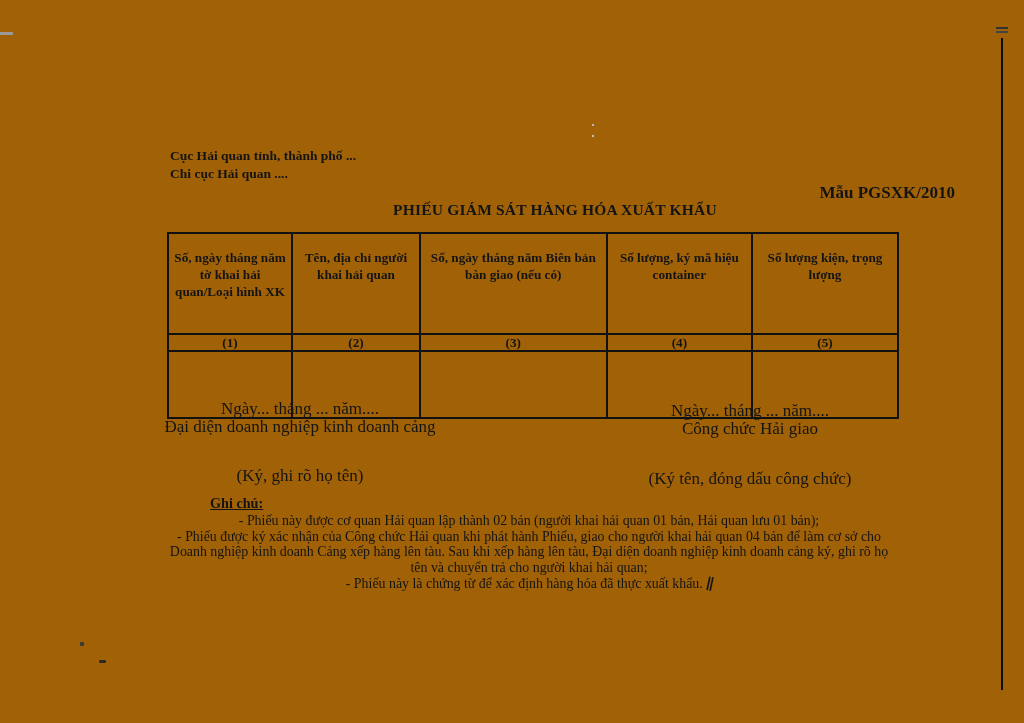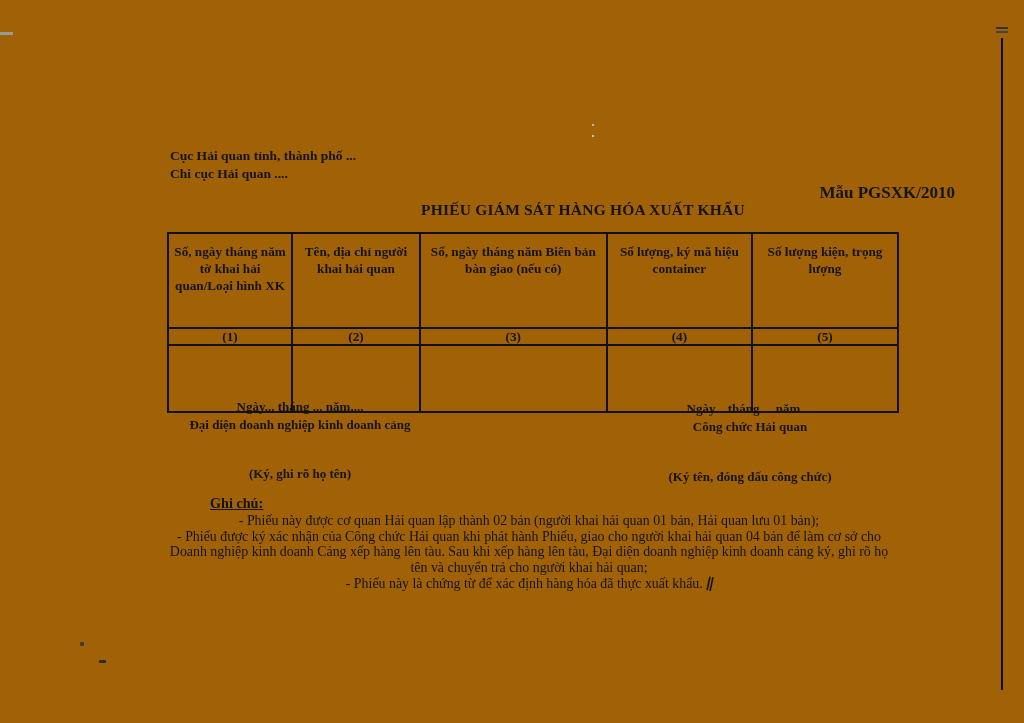--- a/index.html
+++ b/index.html
@@ -8,41 +8,41 @@
     width:1024px;height:723px;
     background:#a16207;
     overflow:hidden;
     font-family:"Liberation Serif","DejaVu Serif",serif;
     color:#141414;
   }
   
   .org-block{position:absolute;left:170px;top:147px;font-weight:bold;font-size:13.5px;line-height:18px;}
   .form-code{position:absolute;right:69px;top:183px;font-weight:bold;font-size:17px;}
   .doc-title{position:absolute;left:555px;top:201px;transform:translateX(-50%);white-space:nowrap;
-             font-weight:bold;font-size:15.5px;letter-spacing:.2px;margin-left:28px;}
+             font-weight:bold;font-size:15.5px;letter-spacing:.2px;}
   
   table.supervision{
     position:absolute;left:167px;top:232px;width:732px;
     border-collapse:collapse;table-layout:fixed;
   }
   table.supervision th, table.supervision td{
     border:2px solid #111;
     font-size:13.2px;
     padding:2px 4px;
     text-align:center;
   }
   table.supervision tr.hdr th{
-    font-weight:bold;vertical-align:top;height:82px;line-height:1.3;padding-top:9px;border-radius:11px;
+    font-weight:bold;vertical-align:top;height:82px;line-height:1.3;padding-top:15px;border-radius:11px;
   }
   table.supervision tr.nums td{
     font-weight:bold;height:15px;padding:0 4px;line-height:15px;
   }
   table.supervision tr.blank td{height:61px;}
   
-  .sig{position:absolute;text-align:center;font-weight:bold;font-size:13px;white-space:nowrap;}
+  .sig{position:absolute;text-align:center;font-weight:normal;font-size:17px;white-space:nowrap;}
   .sig-left-date{left:150px;width:300px;top:399px;}
   .sig-left-role{left:150px;width:300px;top:417px;}
   .sig-left-note{left:150px;width:300px;top:466px;}
   .sig-right-date{left:628px;width:244px;top:401px;}
   .sig-right-role{left:628px;width:244px;top:419px;}
   .sig-right-note{left:628px;width:244px;top:469px;}
   
   .notes{position:absolute;left:166px;top:496px;width:726px;font-size:13.9px;line-height:15.8px;}
   .notes-heading{font-weight:bold;text-decoration:underline;font-size:14.2px;margin-bottom:1px;margin-left:44px;}
   .note-item{text-align:center;}
@@ -104,21 +104,21 @@
         <td></td>
       </tr>
     </tbody>
   </table>
 
   <div class="sig sig-left-date">Ngày... tháng ... năm....</div>
   <div class="sig sig-left-note">(Ký, ghi rõ họ tên)</div>
   <div class="sig sig-left-role">Đại diện doanh nghiệp kinh doanh cảng</div>
 
   <div class="sig sig-right-date">Ngày... tháng ... năm....</div>
-  <div class="sig sig-right-role">Công chức Hải quan</div>
+  <div class="sig sig-right-role">Công chức Hải giao</div>
   <div class="sig sig-right-note">(Ký tên, đóng dấu công chức)</div>
 
   <div class="notes">
     <div class="notes-heading">Ghi chú:</div>
     <div class="note-item">- Phiếu này được cơ quan Hải quan lập thành 02 bản (người khai hải quan 01 bản, Hải quan lưu 01 bản);</div>
     <div class="note-item">- Phiếu được ký xác nhận của Công chức Hải quan khi phát hành Phiếu, giao cho người khai hải quan 04 bản để làm cơ sở cho Doanh nghiệp kinh doanh Cảng xếp hàng lên tàu. Sau khi xếp hàng lên tàu, Đại diện doanh nghiệp kinh doanh cảng ký, ghi rõ họ tên và chuyển trả cho người khai hải quan;</div>
     <div class="note-item"><span>- Phiếu này là chứng từ để xác định hàng hóa đã thực xuất khẩu.</span> <span class="hand-mark">∥</span></div>
   </div>
 
   <div class="artifact edge-line-right"></div>

